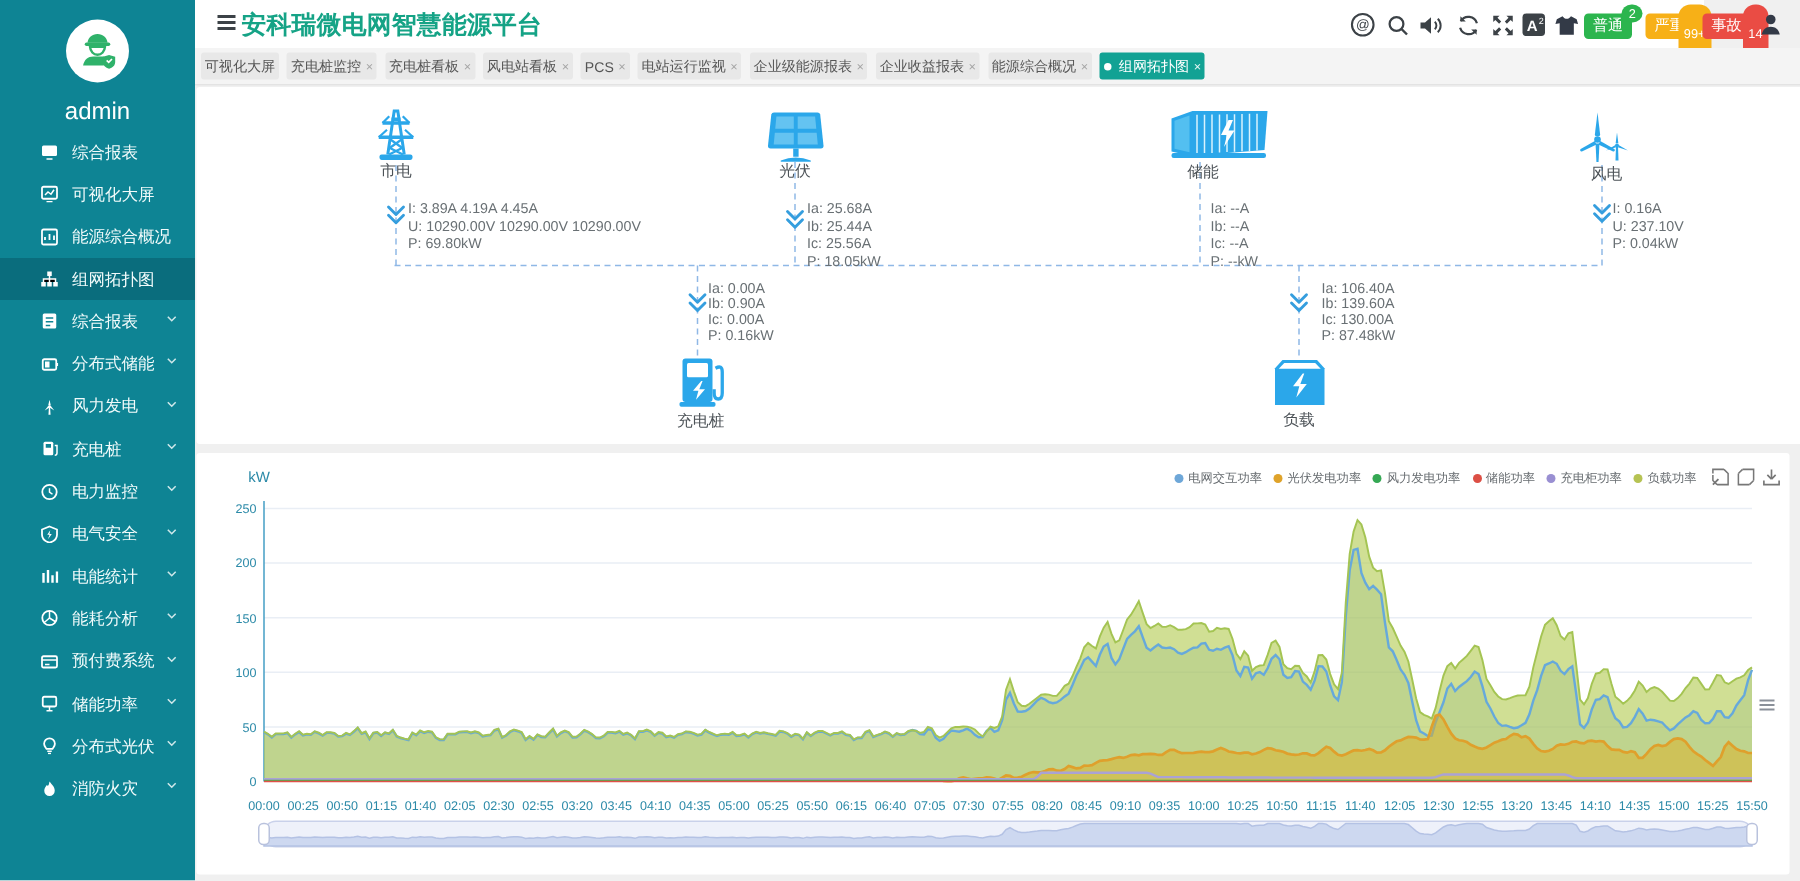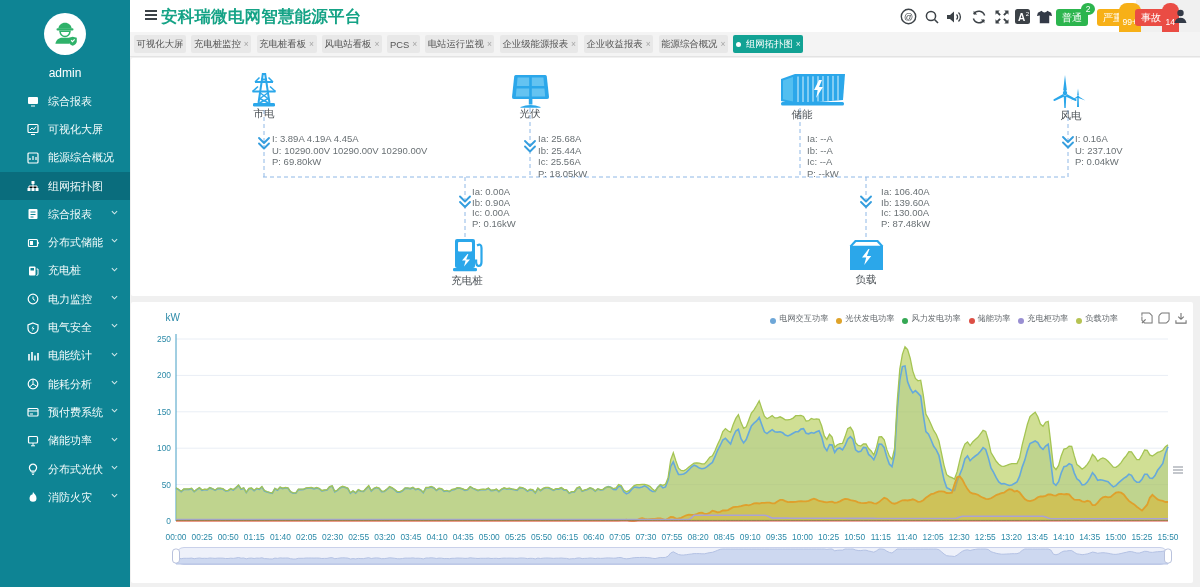--- a/index.html
+++ b/index.html
@@ -2,21 +2,21 @@
 <html lang="zh"><head>
 <meta charset="utf-8">
 <title>安科瑞微电网智慧能源平台</title>
 <style>
 *{margin:0;padding:0;box-sizing:border-box}
 html,body{width:1200px;height:587px;overflow:hidden;font-family:"Liberation Sans",sans-serif;background:#f0f0f0}
 .wrap{position:relative;width:1200px;height:587px}
 
 .side{position:absolute;left:0;top:0;width:130px;height:587px;background:#0e8494;color:#fff}
 .avatar{position:absolute;left:44px;top:13px;width:42px;height:42px;border-radius:50%;background:#fff;display:flex;align-items:center;justify-content:center}
-.uname{position:absolute;top:66px;width:130px;text-align:center;font-size:12px;color:#fff}
+.uname{position:absolute;top:66px;width:130px;text-align:center;font-size:16px;color:#fff}
 .menu{position:absolute;top:87px;left:0;width:130px;list-style:none}
 .menu li{height:28.3px;display:flex;align-items:center;padding-left:27px;font-size:11px;color:#f2fbfb;position:relative;white-space:nowrap}
 .menu li .mi{width:12px;height:12px;margin-right:9px;flex:0 0 12px;display:inline-block}
 .menu li.act{background:#0a6d7d}
 .menu li .ar{position:absolute;right:12px;top:9px;width:7px;height:7px}
 
 .main{position:absolute;left:130px;top:0;width:1070px;height:587px}
 .hd{position:absolute;left:0;top:0;width:1006px;height:32px;background:#fff}
 .burger{position:absolute;left:15px;top:10px;width:12px;height:11px}
 .burger i{display:block;height:1.6px;background:#3c4247;margin-bottom:2.6px}
@@ -34,21 +34,21 @@
 .tab .x{margin-left:3px;color:#a5a5a5;font-size:8.5px}
 .tab.on{background:#12a294;color:#fff}
 .tab.on .x{color:#e7f7f5}
 .tab.on .dot{width:5px;height:5px;border-radius:50%;background:#fff;margin-right:5px}
 
 .card1{position:absolute;left:1px;top:58px;width:1107px;height:238px;background:#fff;border-radius:2px}
 .card2{position:absolute;left:1px;top:302px;width:1062px;height:281px;background:#fff;border-radius:2px}
 
 .leg{position:absolute;right:62px;top:11px;display:flex;align-items:center;font-size:8.2px;color:#676c70}
 .leg b{width:6px;height:6px;border-radius:50%;display:inline-block;margin-right:3px}
-.leg span{margin-right:8px;font-weight:normal;display:flex;align-items:flex-end}
+.leg span{margin-right:8px;font-weight:normal;display:flex;align-items:center}
 .tools{position:absolute;right:6px;top:10px;display:flex}
 .tools svg{margin-left:5px}
 </style>
 </head>
 <body>
 <div class="wrap">
 
   <div class="side">
     <div class="avatar">
       <svg width="34" height="34" viewBox="0 0 30 30">
@@ -107,20 +107,31 @@
             <path d="M1 2.5 L4 5.5 L7 2.5" stroke="#cfe8ea" stroke-width="1.2" fill="none"></path>
           </svg>
         </li>
     <li>
           <span class="mi"><svg width="12" height="12" viewBox="0 0 12 12">
               <rect x="1.5" y="2.5" width="9" height="7" rx="1" fill="none" stroke="#fff" stroke-width="1.2"></rect>
               <rect x="3" y="4" width="3" height="4" fill="#fff"></rect>
               <path d="M11 5 v2" stroke="#fff" stroke-width="1.5"></path>
             </svg></span>
           <span>分布式储能</span>
+          <svg class="ar" viewBox="0 0 8 8">
+            <path d="M1 2.5 L4 5.5 L7 2.5" stroke="#cfe8ea" stroke-width="1.2" fill="none"></path>
+          </svg>
+        </li>
+    <li>
+          <span class="mi"><svg width="12" height="12" viewBox="0 0 12 12">
+              <path d="M6 1.5 L6.8 5 H5.2 Z M6 6.7 L2.8 8.6 L5 5.8 Z M6 6.7 L9.2 8.6 L7 5.8 Z" fill="#fff"></path>
+              <circle cx="6" cy="6" r="1" fill="#fff"></circle>
+              <path d="M5.6 7 h0.8 l.3 4.5 h-1.4 z" fill="#fff"></path>
+            </svg></span>
+          <span>风力发电</span>
           <svg class="ar" viewBox="0 0 8 8">
             <path d="M1 2.5 L4 5.5 L7 2.5" stroke="#cfe8ea" stroke-width="1.2" fill="none"></path>
           </svg>
         </li>
     <li>
           <span class="mi"><svg width="12" height="12" viewBox="0 0 12 12">
               <rect x="2" y="1.5" width="6.5" height="9" rx="1" fill="#fff"></rect>
               <rect x="3.5" y="3" width="3.5" height="2.5" fill="#0e8494"></rect>
               <path d="M9.5 4 h1.5 v5 q0 1.5-1.5 1.5" fill="none" stroke="#fff"></path>
             </svg></span>
@@ -418,21 +429,21 @@
       </svg>
     </div>
 
     <div class="card2">
       <div class="leg">
         <span><b style="background:#6ea7d8"></b>电网交互功率</span>
         <span><b style="background:#dfa32a"></b>光伏发电功率</span>
         <span><b style="background:#35a854"></b>风力发电功率</span>
         <span><b style="background:#dc4f45"></b>储能功率</span>
         <span><b style="background:#998fd2"></b>充电柜功率</span>
-        <span style="margin-right:13px"><b style="background:#b6c353"></b>负载功率</span>
+        <span style="margin-right:0"><b style="background:#b6c353"></b>负载功率</span>
       </div>
       <div class="tools">
         <svg width="12" height="12" viewBox="0 0 13 13" fill="none" stroke="#777" stroke-width="1.1">
             <path d="M1 4 V1 h8 M9 1 l3 3 v8 h-8 M4 12 l-3-3 v-4"></path>
             <path d="M1 12 l4-4" stroke-width="1.3"></path>
           </svg>
         <svg width="12" height="12" viewBox="0 0 13 13" fill="none" stroke="#777" stroke-width="1.1">
             <path d="M4 1 h8 v8 M9 12 H1 V4"></path>
             <path d="M1 4 l3-3 M12 9 l-3 3"></path>
           </svg>

